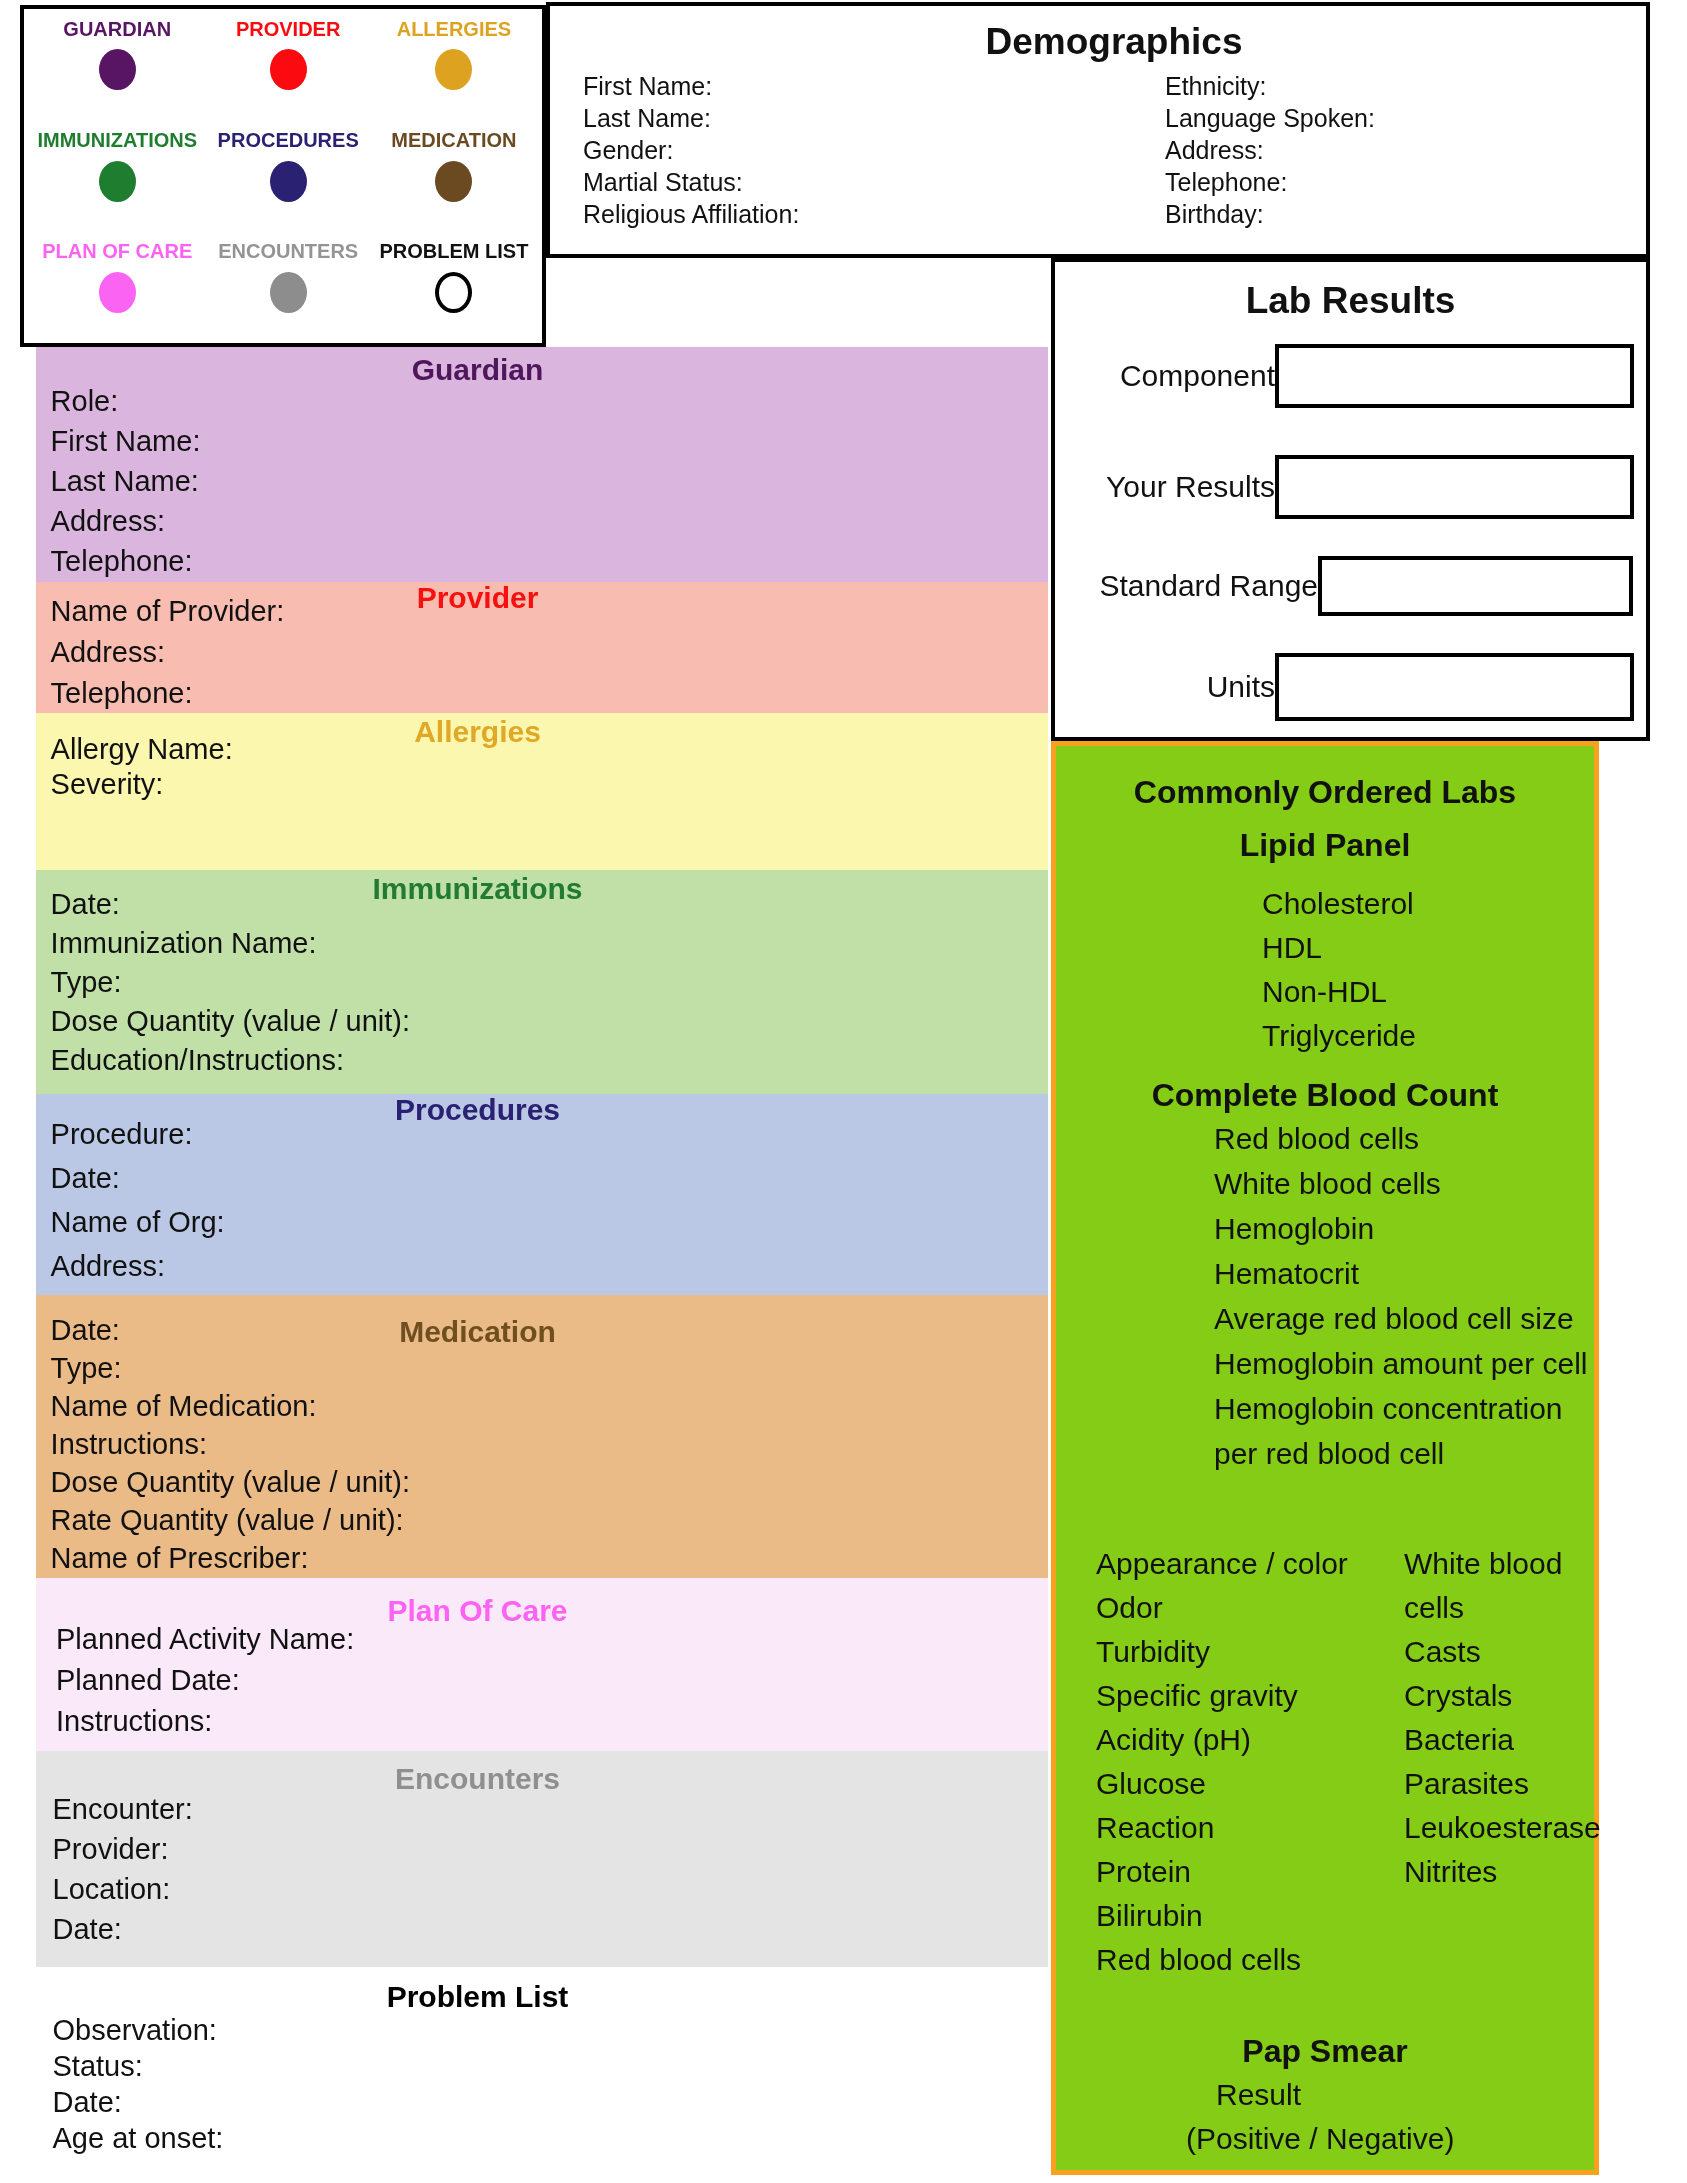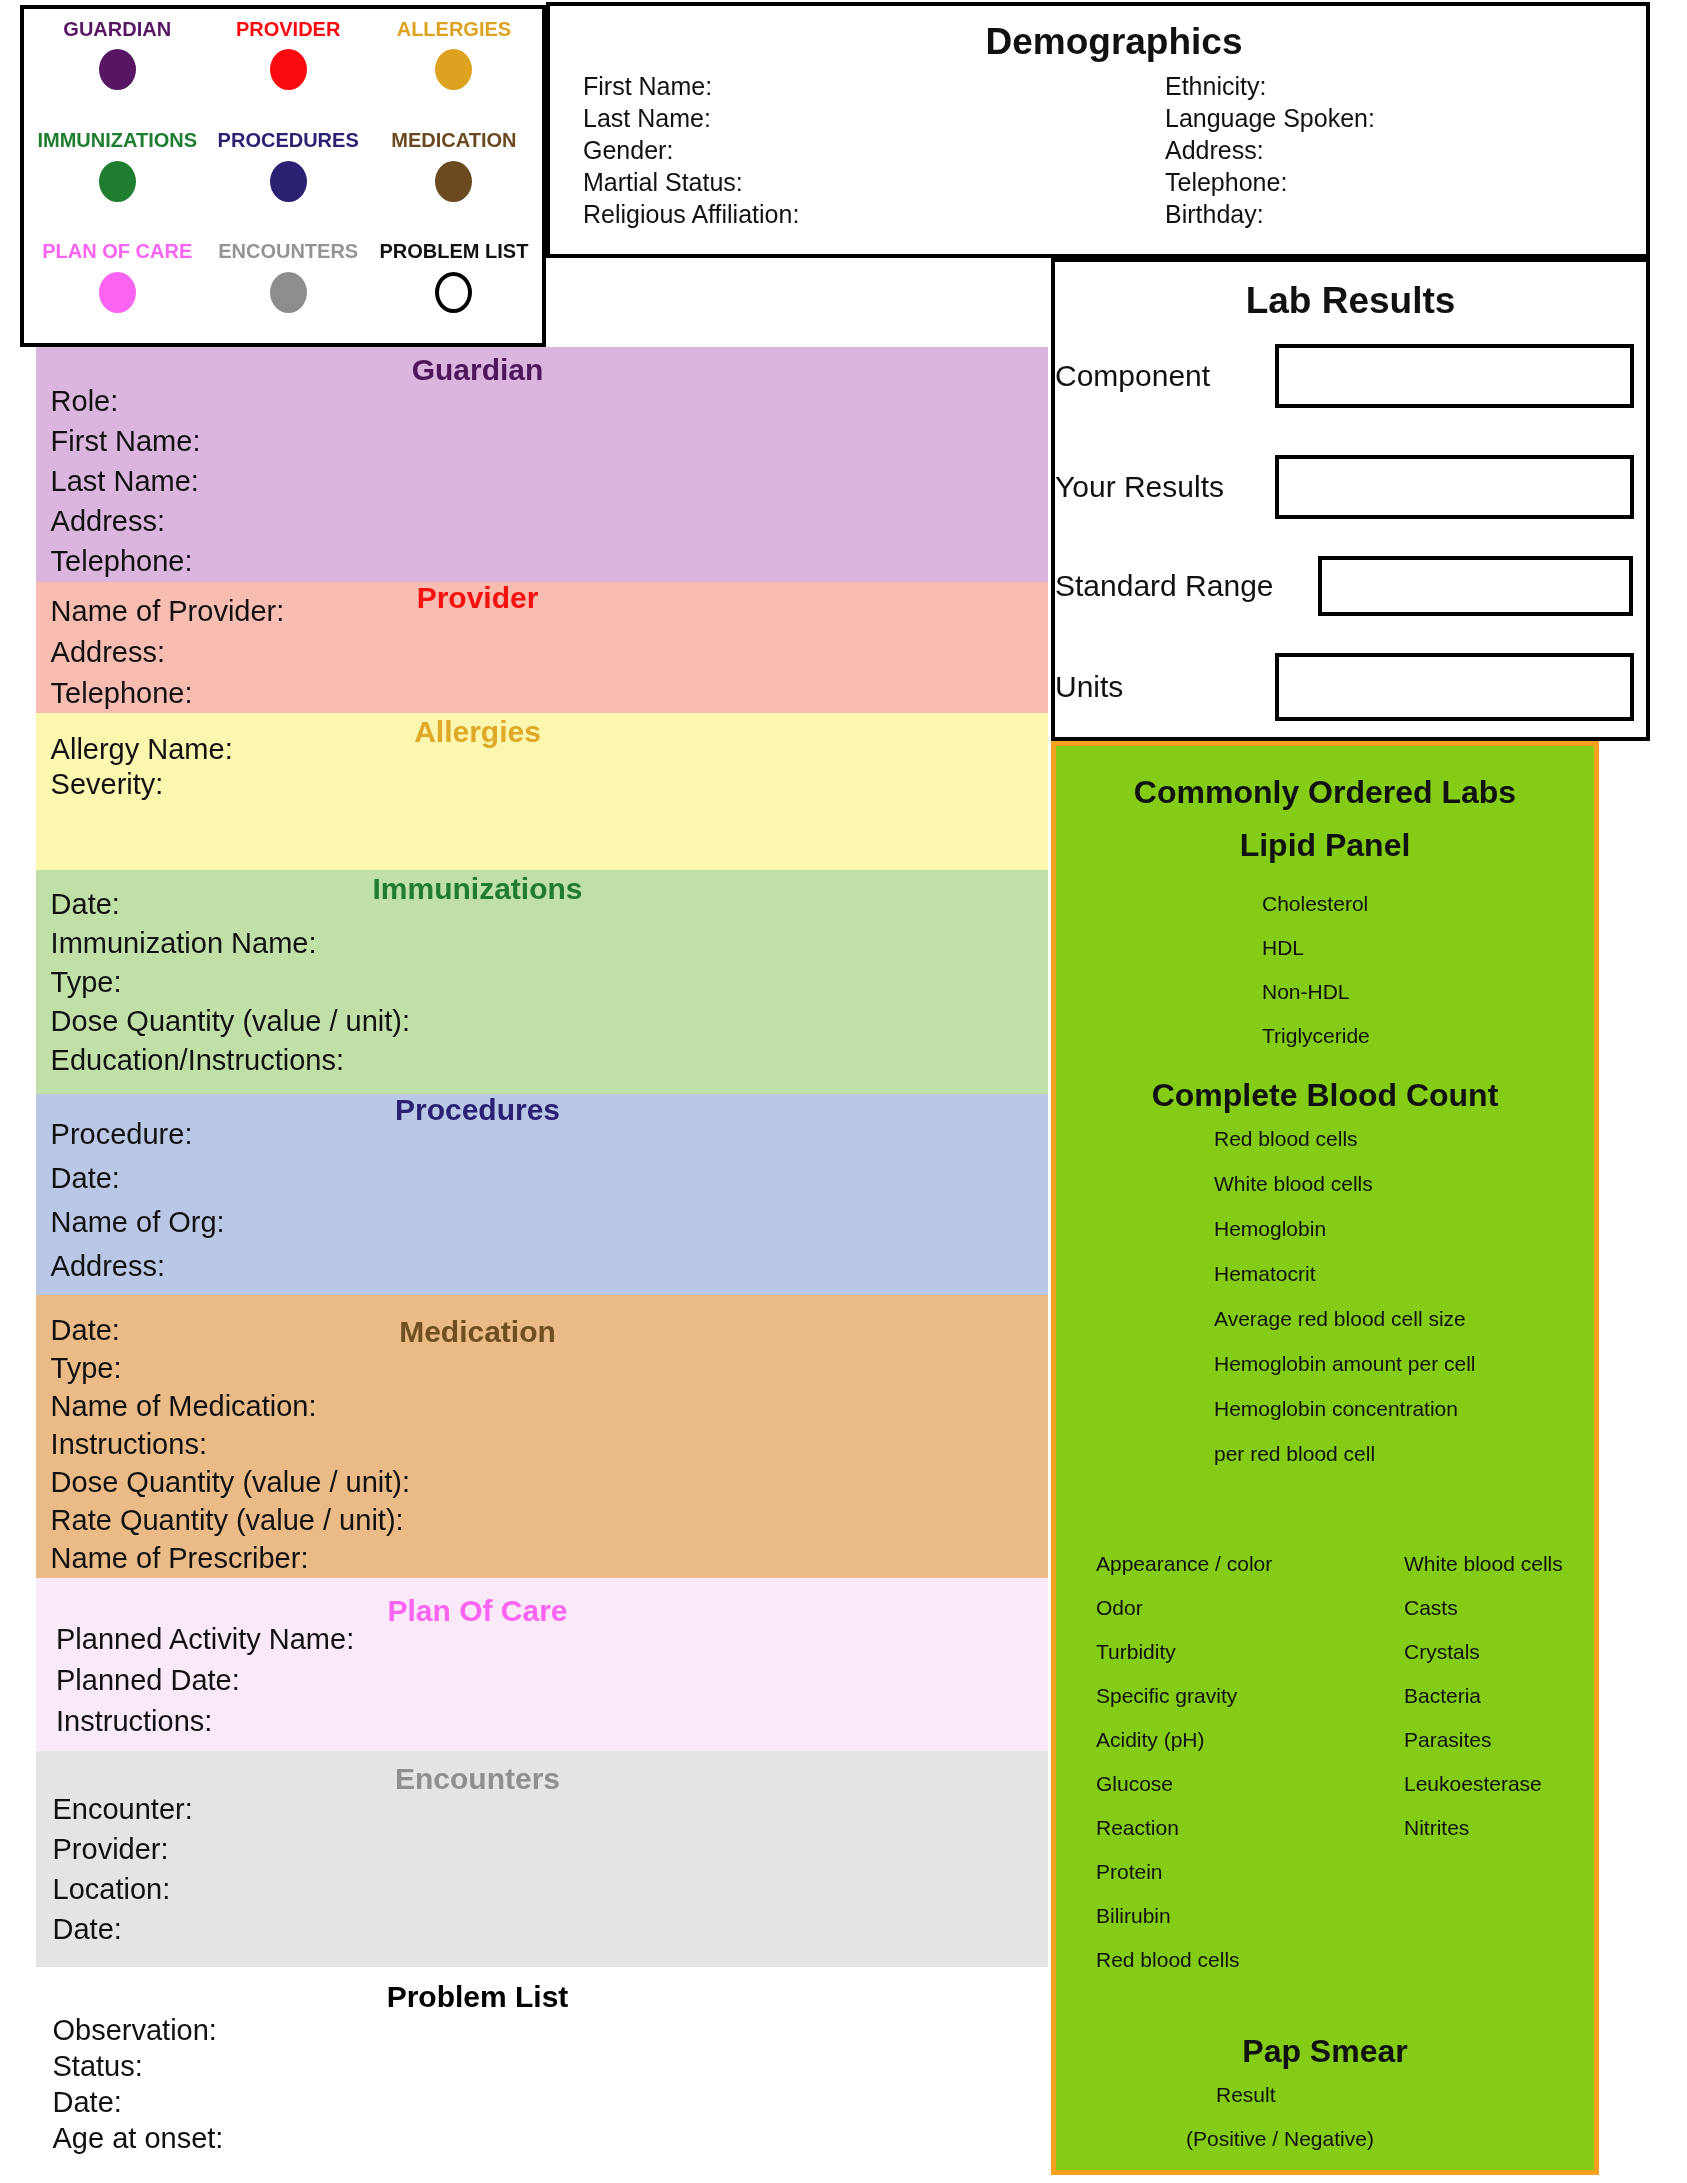--- a/index.html
+++ b/index.html
@@ -34,38 +34,38 @@
   .demo-col{position:absolute;top:64px;font-size:25px;line-height:32px;}
   .demo-col.dleft{left:33px}
   .demo-col.dright{left:615px}
   
   .lab{
     position:absolute;left:1051px;top:258px;width:599px;height:483px;
     border:4px solid #000;box-sizing:border-box;background:#fff;
   }
   .lab-title{position:absolute;top:20px;left:0;width:100%;text-align:center;font-size:37px;font-weight:bold;line-height:1;}
   .lab-row{position:absolute;left:0;width:100%;}
-  .lab-label{position:absolute;top:50%;transform:translateY(-50%);text-align:left;font-size:30px;line-height:1.05;}
+  .lab-label{position:absolute;top:50%;transform:translateY(-50%);text-align:right;font-size:30px;line-height:1.05;}
   .lab-input{position:absolute;top:0;height:100%;background:#fff;border:4px solid #000;box-sizing:border-box;}
   .lr0{top:82px;height:64px}.lr0 .lab-label{left:0;width:220px}.lr0 .lab-input{left:220px;width:359px}
   .lr1{top:193px;height:64px}.lr1 .lab-label{left:0;width:220px}.lr1 .lab-input{left:220px;width:359px}
   .lr2{top:294px;height:60px}.lr2 .lab-label{left:0;width:263px}.lr2 .lab-input{left:263px;width:315px}
   .lr3{top:391px;height:68px}.lr3 .lab-label{left:0;width:220px}.lr3 .lab-input{left:220px;width:359px}
   
   .ordered{
     position:absolute;left:1051px;top:741px;width:548px;height:1434px;
     border:5.3px solid #f7a11f;box-sizing:border-box;background:#84cc16;
   }
   .ol-center{position:absolute;left:0;width:100%;text-align:center;font-weight:bold;font-size:32px;line-height:1;}
   .ol-title{top:30px}
   .ol-lipid-h{top:83px}
   .ol-cbc-h{top:333px}
   .ol-uri-h{top:760px}
   .ol-pap-h{top:1289px}
-  .ol-list{position:absolute;font-size:21px;line-height:44px;}
+  .ol-list{position:absolute;font-size:30px;line-height:44px;}
   .ol-lipid{top:136px;left:206px}
   .ol-cbc{top:370px;left:158px;line-height:45px;}
   .ol-uri-left{top:796px;left:40px}
   .ol-uri-right{top:796px;left:348px}
   .ol-pap{top:1327px;left:130px}
   .ol-pap .indent{margin-left:30px}
   
   .sec{position:absolute;left:36px;width:1012px;overflow:hidden;}
   .sec-header{position:absolute;left:0;width:883px;text-align:center;font-weight:bold;font-size:30px;line-height:1;}
   .sec-labels{font-size:29px;}

